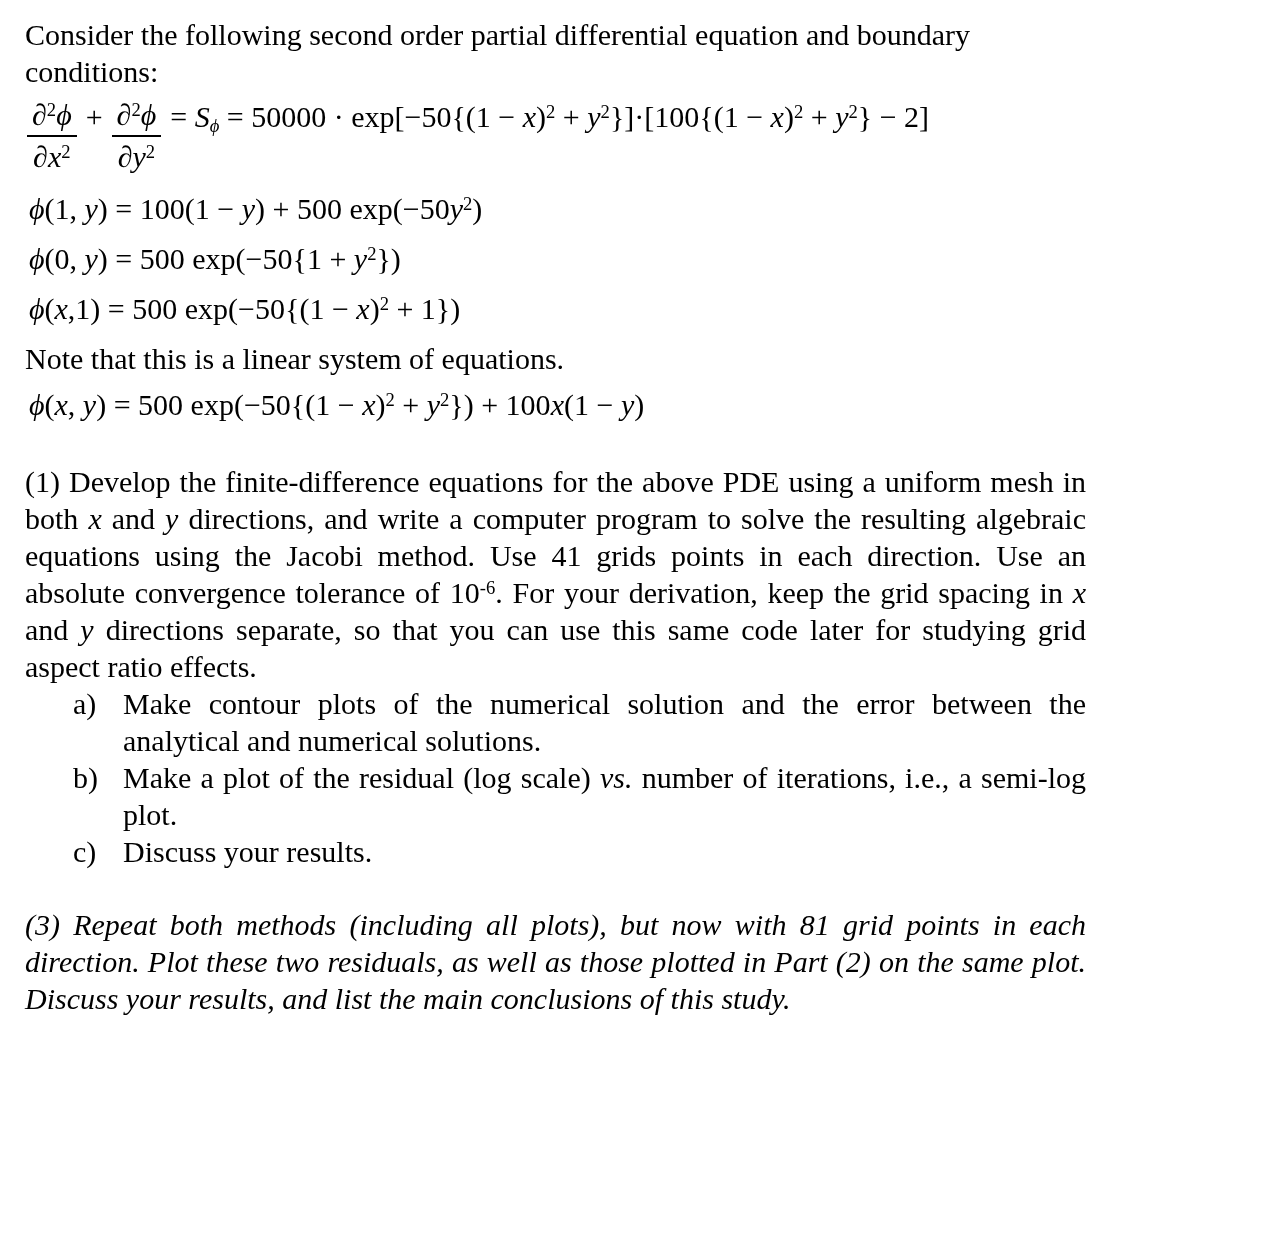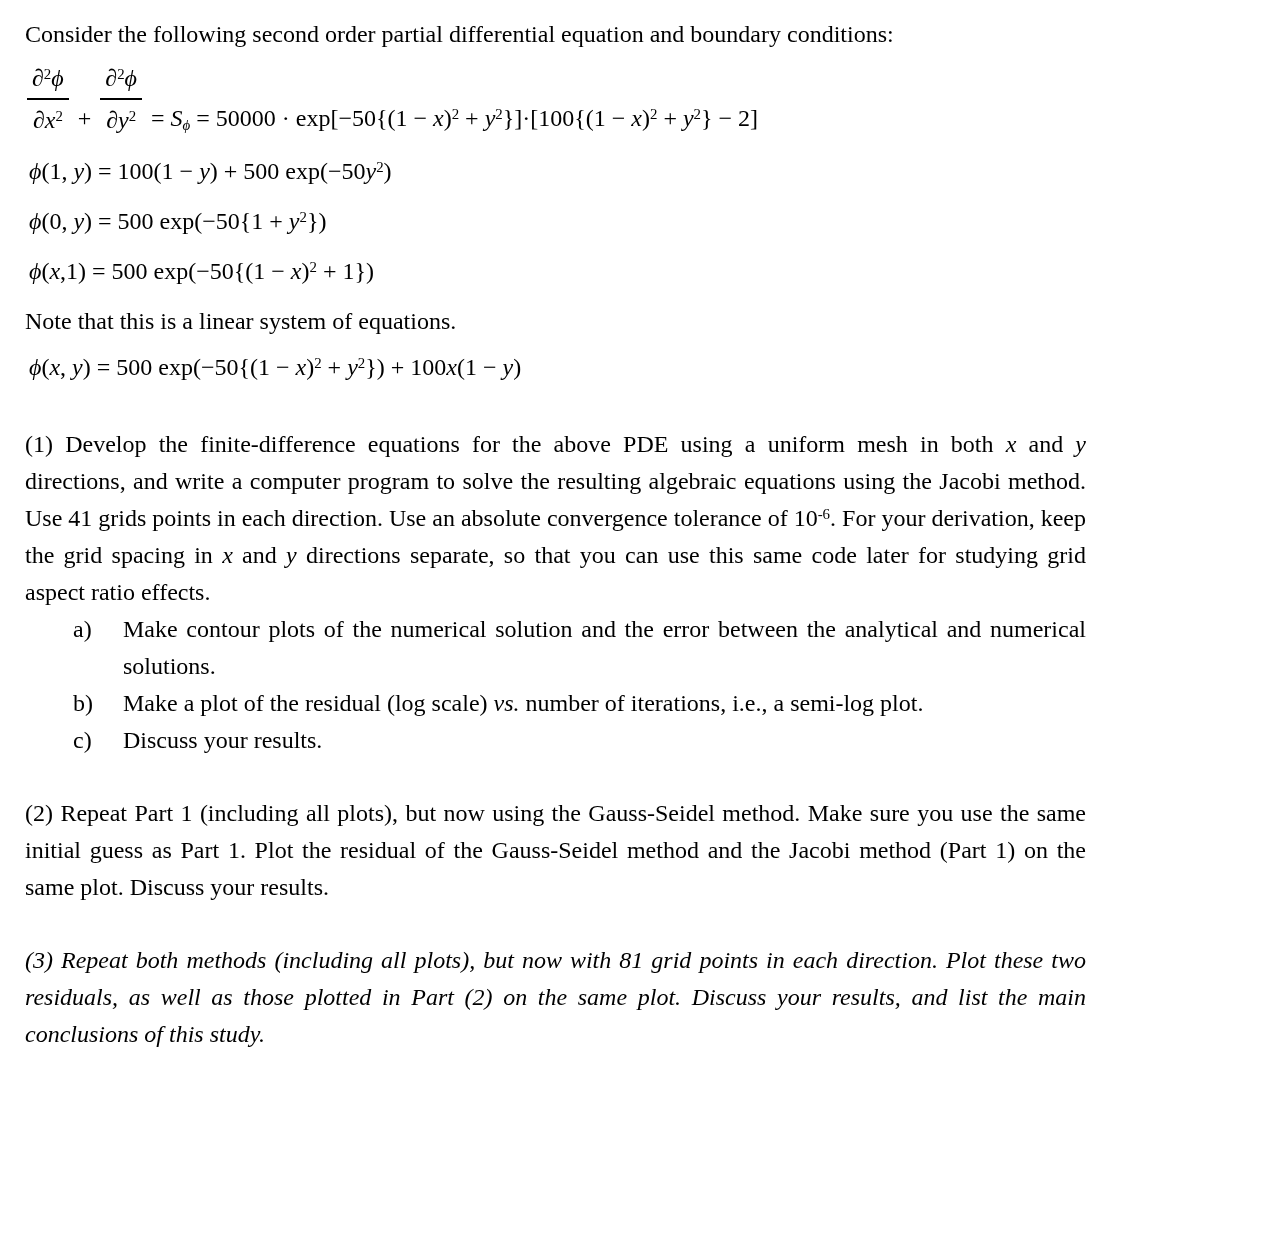--- a/index.html
+++ b/index.html
@@ -3,35 +3,35 @@
 <meta charset="utf-8">
 <style>
   * { box-sizing: border-box; }
   html, body { margin: 0; padding: 0; background: #ffffff; }
   .page {
     width: 1184px;
     height: 1242px;
     background: #ffffff;
     color: #000000;
     font-family: "Liberation Serif", serif;
-    font-size: 24px;
+    font-size: 30px;
     line-height: 37px;
     padding: 16px 98px 10px 25px;
     overflow: hidden;
   }
   p { margin: 0; }
   .para { text-align: justify; }
   i { font-style: italic; }
   sup, sub { font-size: 0.62em; line-height: 0; }
   sup { vertical-align: 0.5em; }
   sub { vertical-align: -0.25em; }
   .eq { padding-left: 4px; margin: 0 0 13px 0; font-family: Liberation Serif, serif; }
   .pde-row {
     display: flex;
-    align-items: flex-end;
+    align-items: flex-start;
     gap: 9px;
     margin: 8px 0 16px 0;
     padding-left: 2px;
   }
   .frac { display: inline-block; text-align: center; line-height: 34px; }
   .frac .num { display: block; border-bottom: 2px solid #000; padding: 0 5px 3px; }
   .frac .den { display: block; padding-top: 3px; }
   .linear-note { }
   .analytical-eq { margin-top: 9px; }
   .part1 { margin-top: 40px; }
@@ -80,17 +80,16 @@
     <div class="list-item">
       <span class="list-label">b)</span>
       <span class="list-text">Make a plot of the residual (log scale) <i>vs.</i> number of iterations, i.e., a semi-log plot.</span>
     </div>
     <div class="list-item">
       <span class="list-label">c)</span>
       <span class="list-text">Discuss your results.</span>
     </div>
   </div>
 
-  <p class="para part2">(2) Repeat Part 1 (including all plots), but now using the Gauss-Seidel method. Make sure you use the same initial guess as Part 1. Plot the residual of the Gauss-Seidel method and the Jacobi method (Part 1) on the same plot. Discuss your results.</p>
 
   <p class="para part3">(3) Repeat both methods (including all plots), but now with 81 grid points in each direction. Plot these two residuals, as well as those plotted in Part (2) on the same plot. Discuss your results, and list the main conclusions of this study.</p>
 
 </div>
 
 </body></html>

